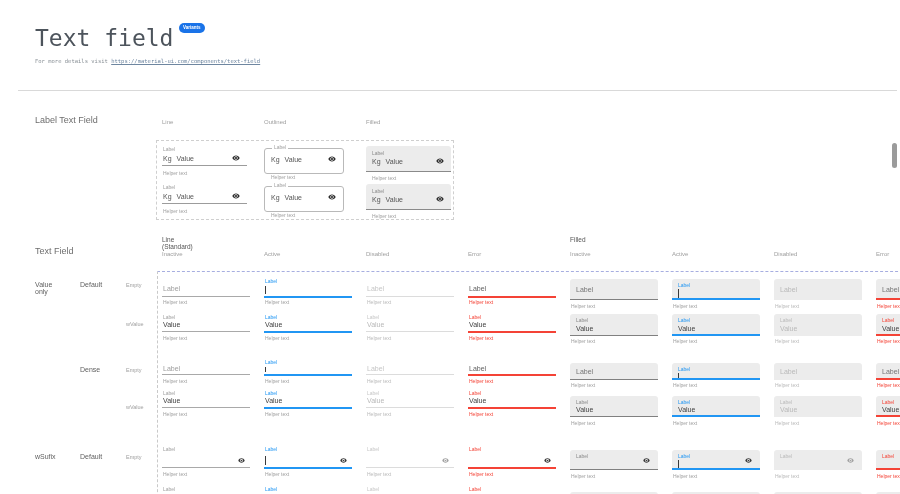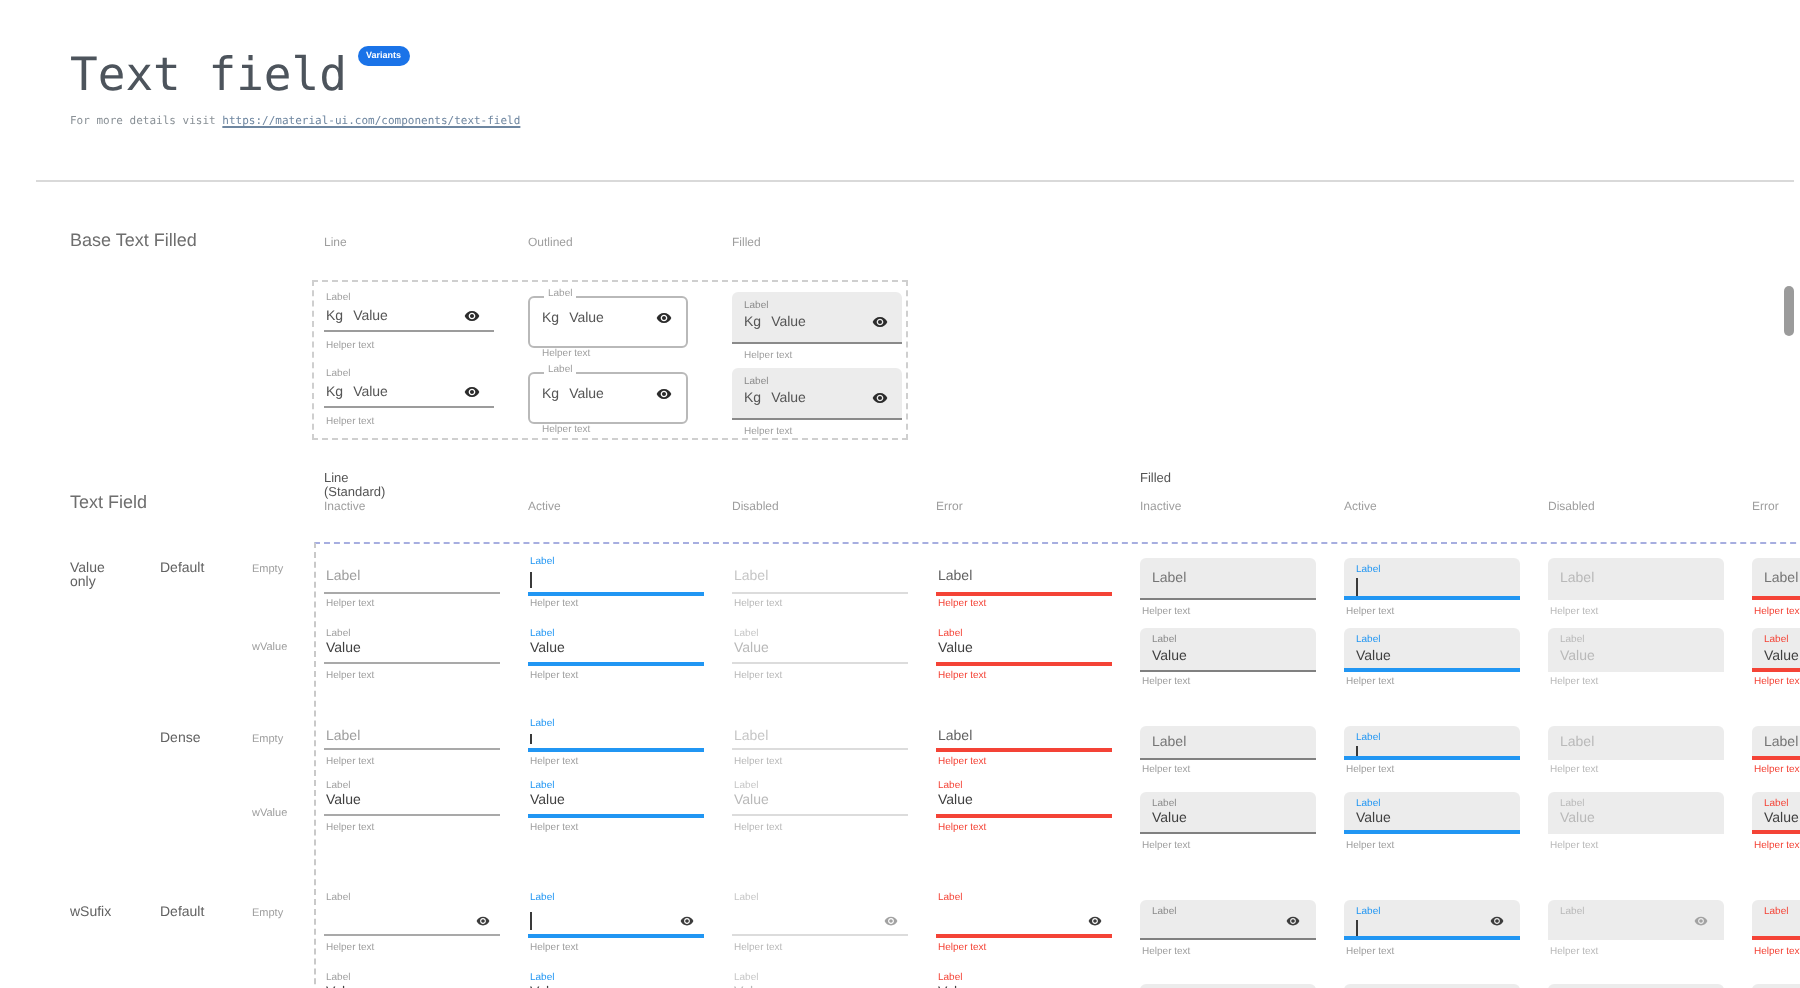--- a/index.html
+++ b/index.html
@@ -31,21 +31,21 @@
 </style>
 </head>
 <body>
 
 <div id="screen">
   <div id="title" class="abs mono">Text field</div>
   <div id="badge" class="abs">Variants</div>
   <div id="subtitle" class="abs mono"><span>For more details visit </span><span class="lnk">https://material-ui.com/components/text-field</span></div>
   <div id="divider" class="abs"></div>
 
-  <div class="abs section-title" style="left:35px;top:115px;">Base Text Filled</div>
+  <div class="abs section-title" style="left:35px;top:115px;">Label Text Field</div>
   <div id="base-dash" class="abs dashed1" style="left:156px;top:140px;width:296px;height:78px;"></div>
   <div id="base-layer" class="abs" style="left:0;top:0;">
       <div class="col-head" style="position: absolute; left: 162px; top: 119px;">Line</div>
       <div class="col-head" style="position: absolute; left: 264px; top: 119px;">Outlined</div>
       <div class="col-head" style="position: absolute; left: 366px; top: 119px;">Filled</div>
       <div style="position: absolute; left: 162px; top: 146px; width: 85px; height: 31px;">
         <div class="t5" style="position: absolute; left: 1px; top: 0px; color: rgb(158, 158, 158);">Label</div>
         <div class="t7" style="position: absolute; left: 1px; top: 9px; color: rgb(85, 85, 85); display: flex; gap: 5px;">
           <div class="t7" style="position: static;">Kg</div>
           <div class="t7" style="position: static;">Value</div>

